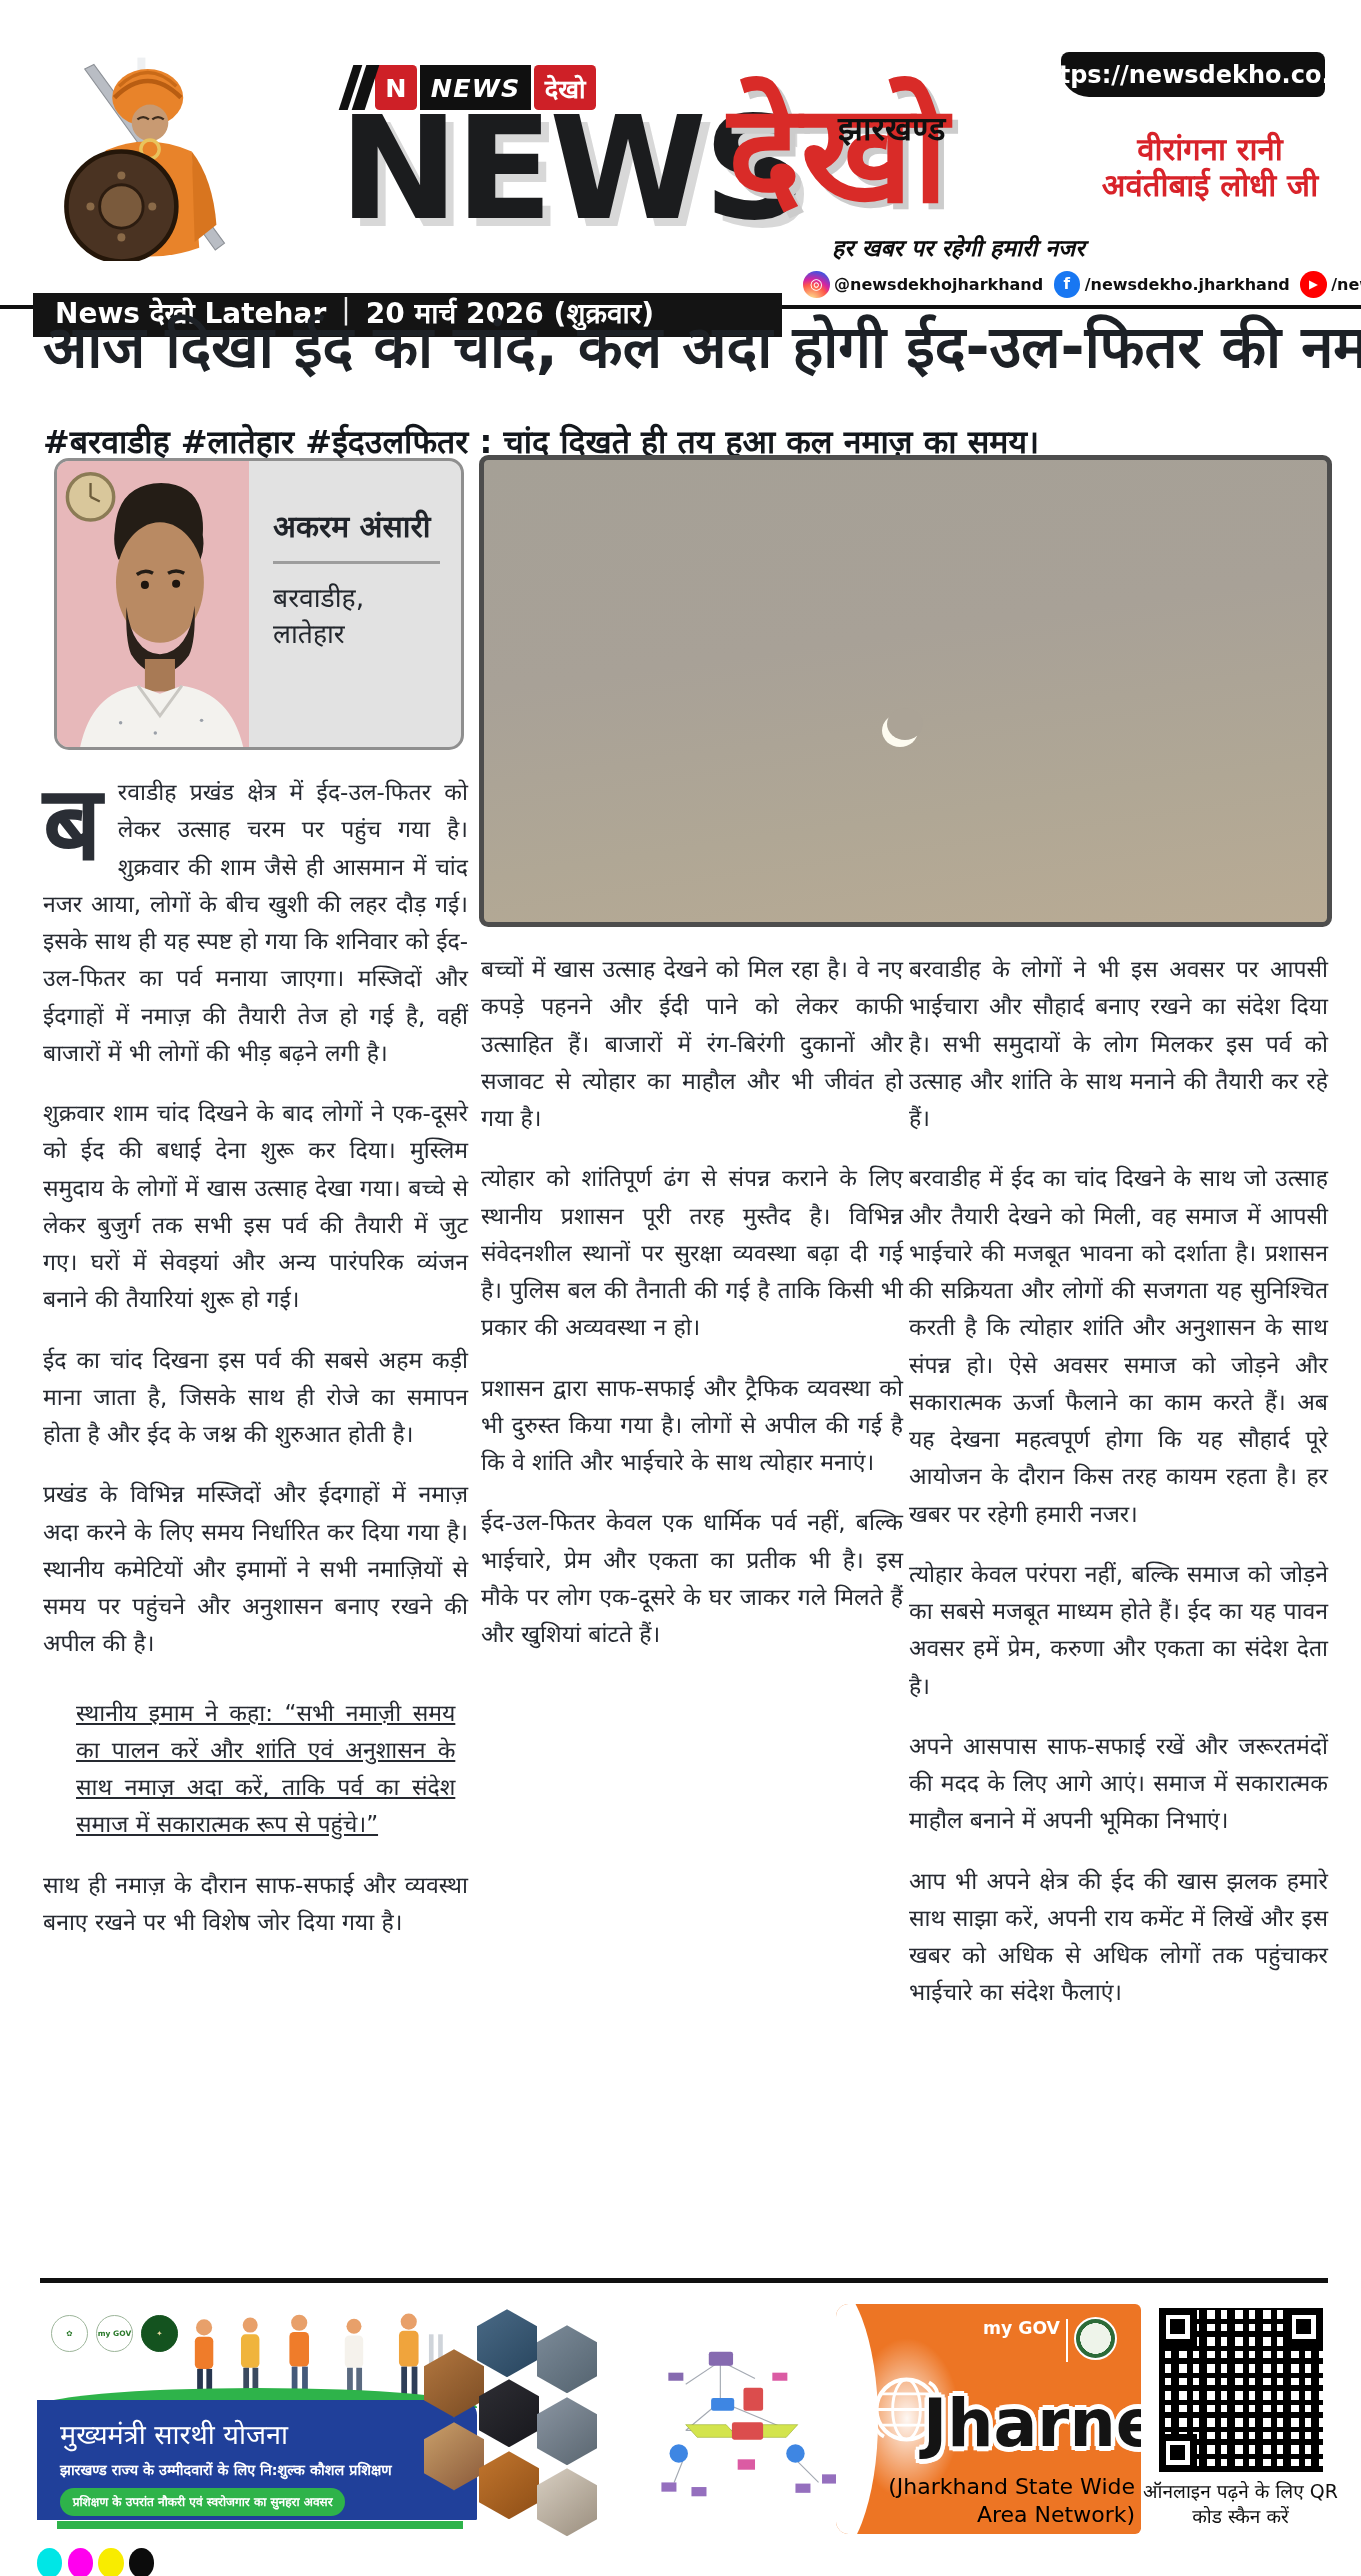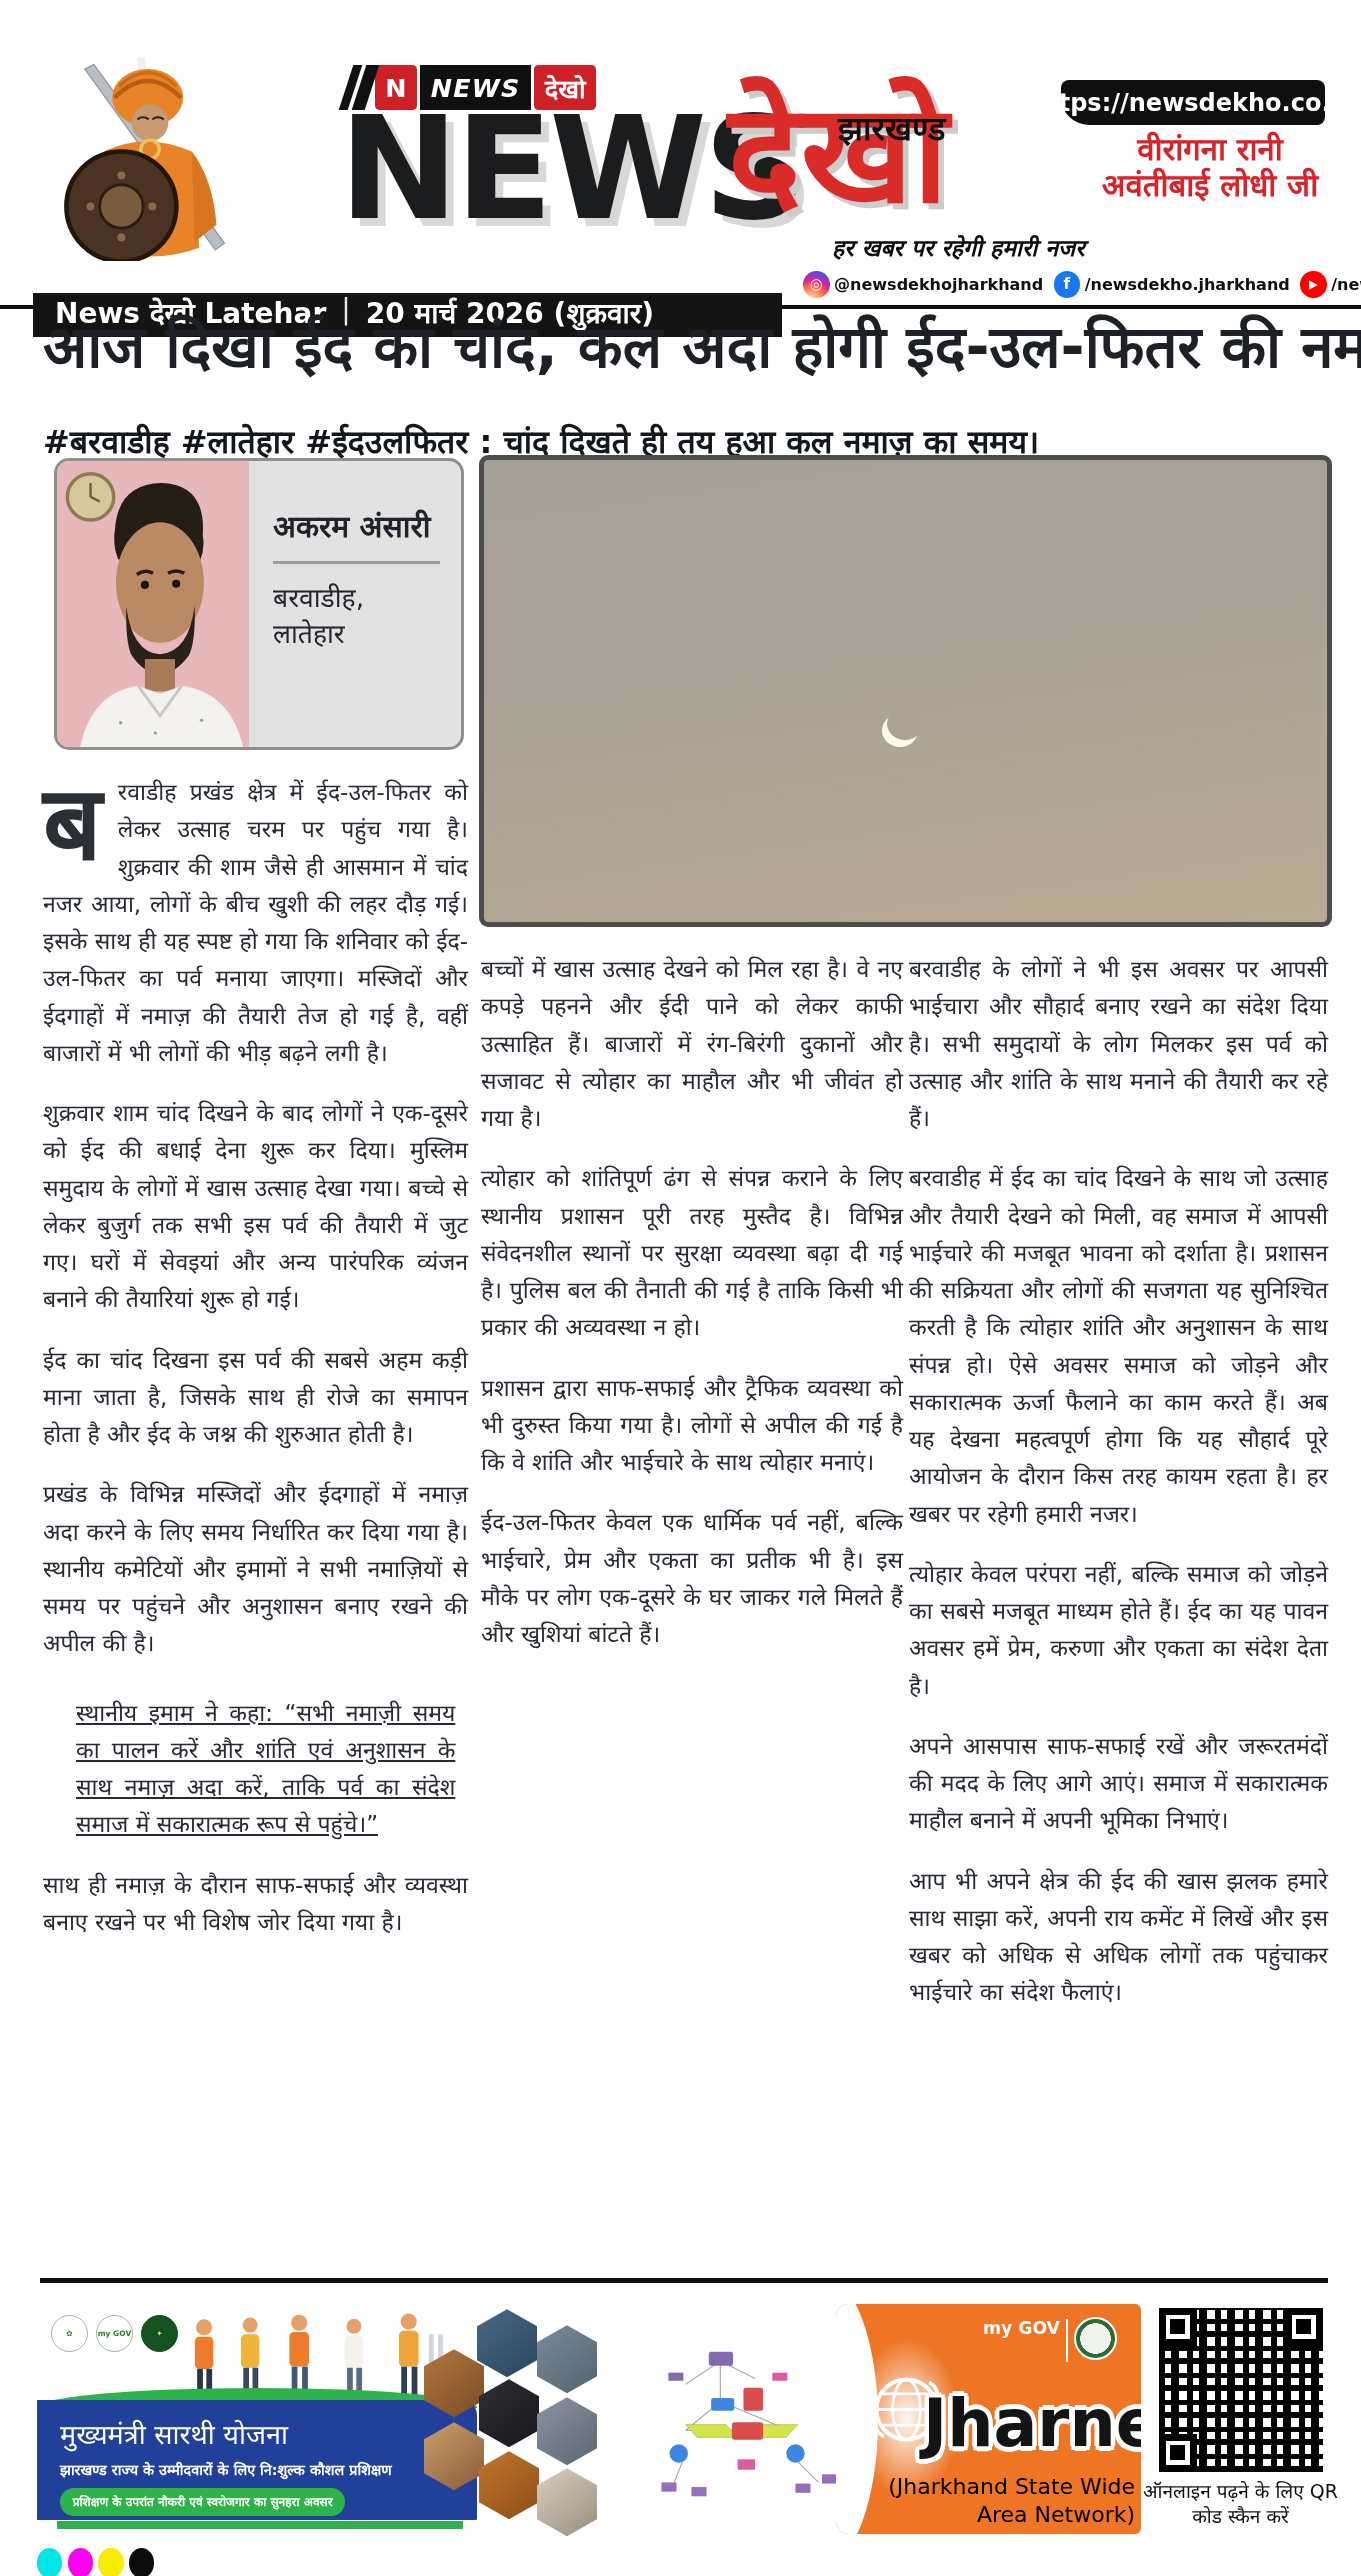--- a/index.html
+++ b/index.html
@@ -12,21 +12,21 @@
   .logo-badge { position:absolute; left:346px; top:65px; height:45px; display:flex; align-items:stretch; gap:3.5px; }
   .slash { width:9.2px; background:#111; transform:skewX(-18deg); }
   .slash.s2 { width:12.7px; }
   .tile { display:flex; align-items:center; justify-content:center; font-weight:bold; color:#fff; padding:0 10.4px; font-size:25.4px; }
   .tile.red { background:#ce2027; border-radius:4.6px; }
   .tile.black { background:#101010; font-style:italic; letter-spacing:1.2px; }
   .big-news { position:absolute; left:339px; top:97px; font-size:143px; font-weight:900; letter-spacing:-3.5px; color:#1b1c1e; text-shadow:8px 8px 0 #d8d8d8; line-height:1; }
   .big-jhk { position:absolute; left:838px; top:105px; font-size:33px; font-weight:900; color:#101010; z-index:3; }
   .big-dekho { position:absolute; left:728px; top:85px; font-size:137px; font-weight:bold; color:#d92b28; text-shadow:5.8px 5.8px 0 #cccccc; line-height:1; z-index:2; }
   .tagline { position:absolute; left:832px; top:231px; font-size:23px; font-weight:bold; font-style:italic; color:#0d0d0d; z-index:3; }
-  .url-pill { position:absolute; left:1061px; top:52px; width:264px; height:45px; background:#0f0f0f; border-radius:8px 8px 8px 28px; color:#fff; display:flex; align-items:center; justify-content:center; font-size:24px; font-weight:bold;margin-top:28px; }
+  .url-pill { position:absolute; left:1061px; top:52px; width:264px; height:45px; background:#0f0f0f; border-radius:8px 8px 8px 28px; color:#fff; display:flex; align-items:center; justify-content:center; font-size:24px; font-weight:bold; }
   .mascot-caption { position:absolute; left:1089px; top:132px; width:242px; text-align:center; color:#d8232a; font-weight:900; font-size:31px; line-height:1.16; }
 
   
   .datebar { position:absolute; left:0; top:261px; width:1362px; height:48px; border-bottom:4px solid #101010; background:#fff; }
   .datebar-black { position:absolute; left:33px; top:0; width:749px; height:44px; background:#141414; color:#fff; display:flex; align-items:flex-start; gap:15px; padding-left:22px; font-size:28px; font-weight:bold;margin-top:32px; }
   .datebar-black .sep { font-weight:normal; color:#e8e8e8; }
   .socials { position:absolute; left:803px; top:5.8px; height:35px; display:flex; align-items:center; gap:10.4px; }
   .social { display:flex; align-items:center; gap:4.6px; font-size:16px; font-weight:bold; color:#101010; }
   .sicon { width:26.5px; height:26.5px; border-radius:50%; display:flex; align-items:center; justify-content:center; color:#fff; font-weight:bold; font-size:15px; flex:0 0 auto; }
   .sicon.ig { background:radial-gradient(circle at 30% 110%,#fdf497 0%,#fd5949 45%,#d6249f 60%,#285AEB 90%); }

